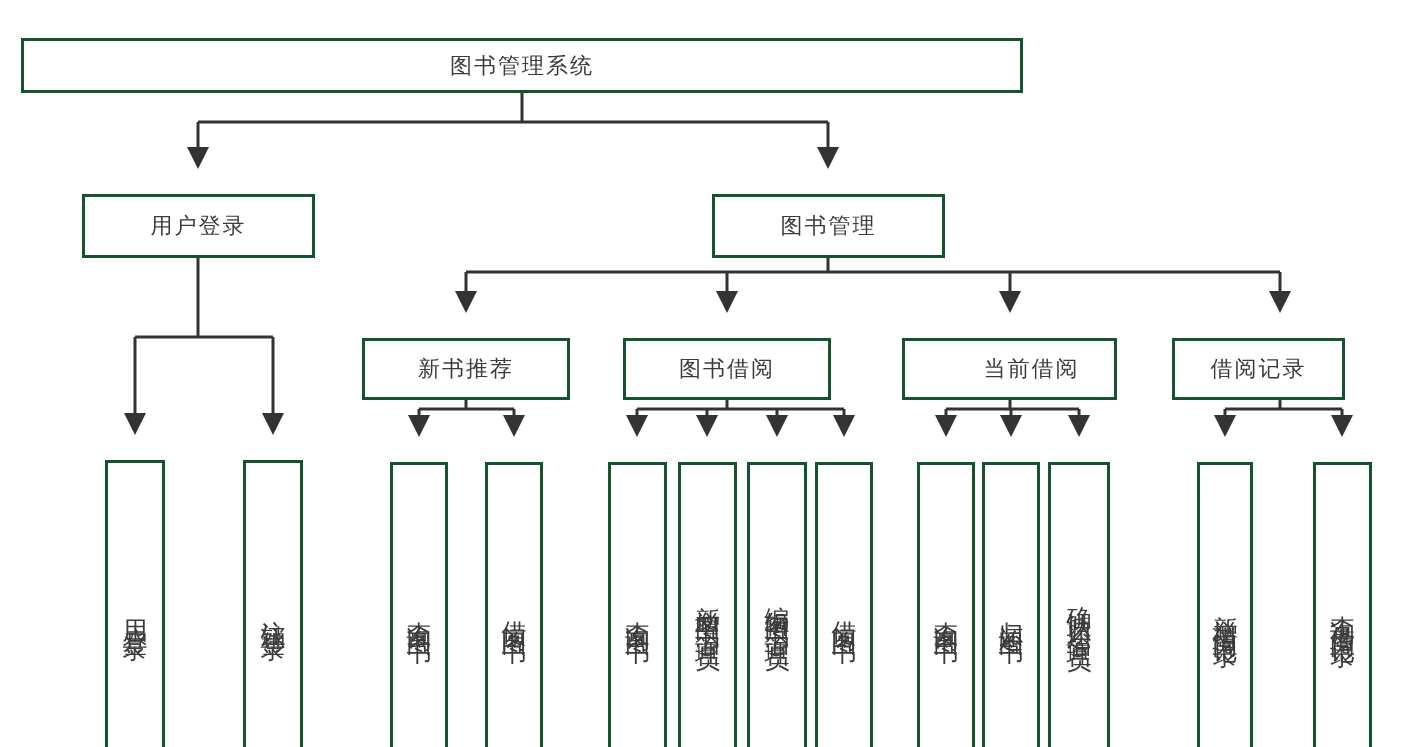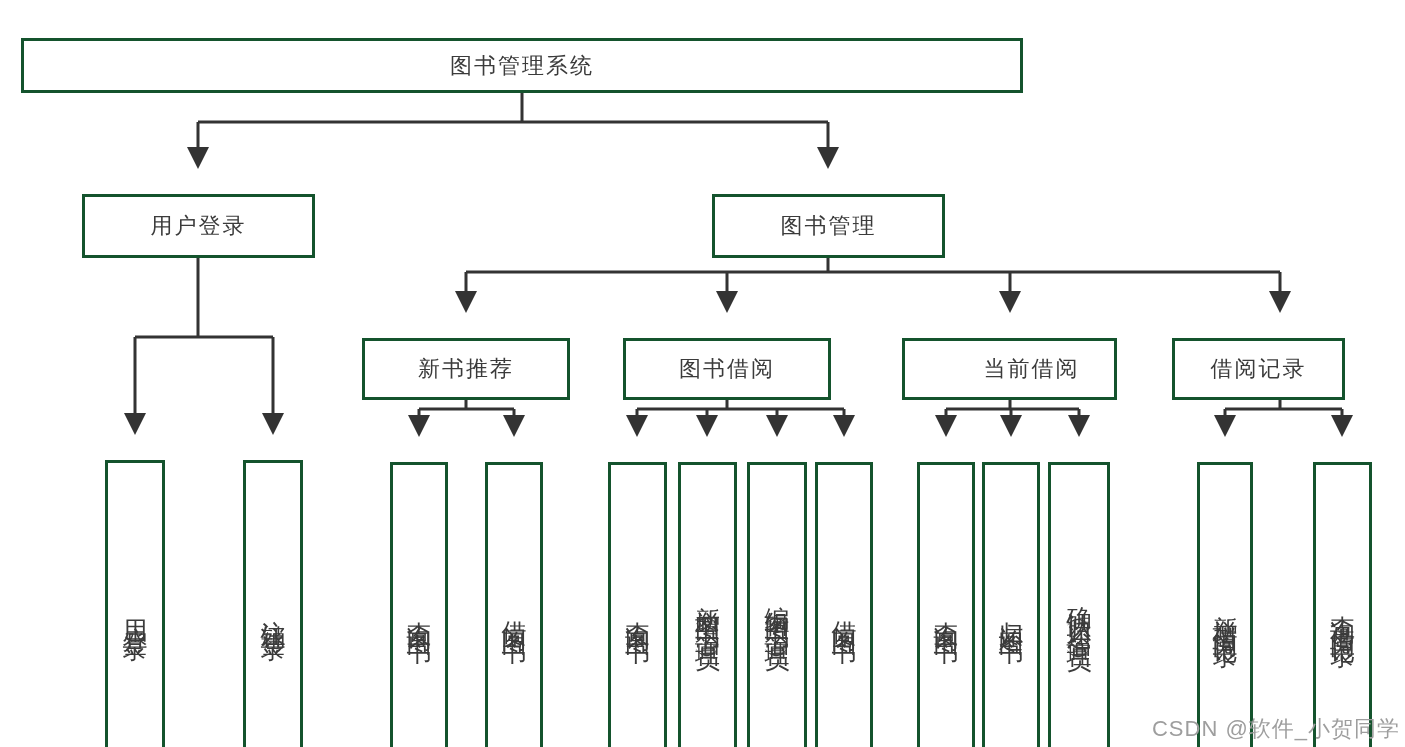--- a/index.html
+++ b/index.html
@@ -137,15 +137,14 @@
     <span>确认归还（管理员）</span>
   </div>
 
   <div class="node v-node lf-br1">
     <span>新增借阅记录</span>
   </div>
   <div class="node v-node lf-br2">
     <span>查询借阅记录</span>
   </div>
 
-  <div class="watermark">CSDN @软件_小贺同学</div>
 
 </div>
 
 </body></html>

